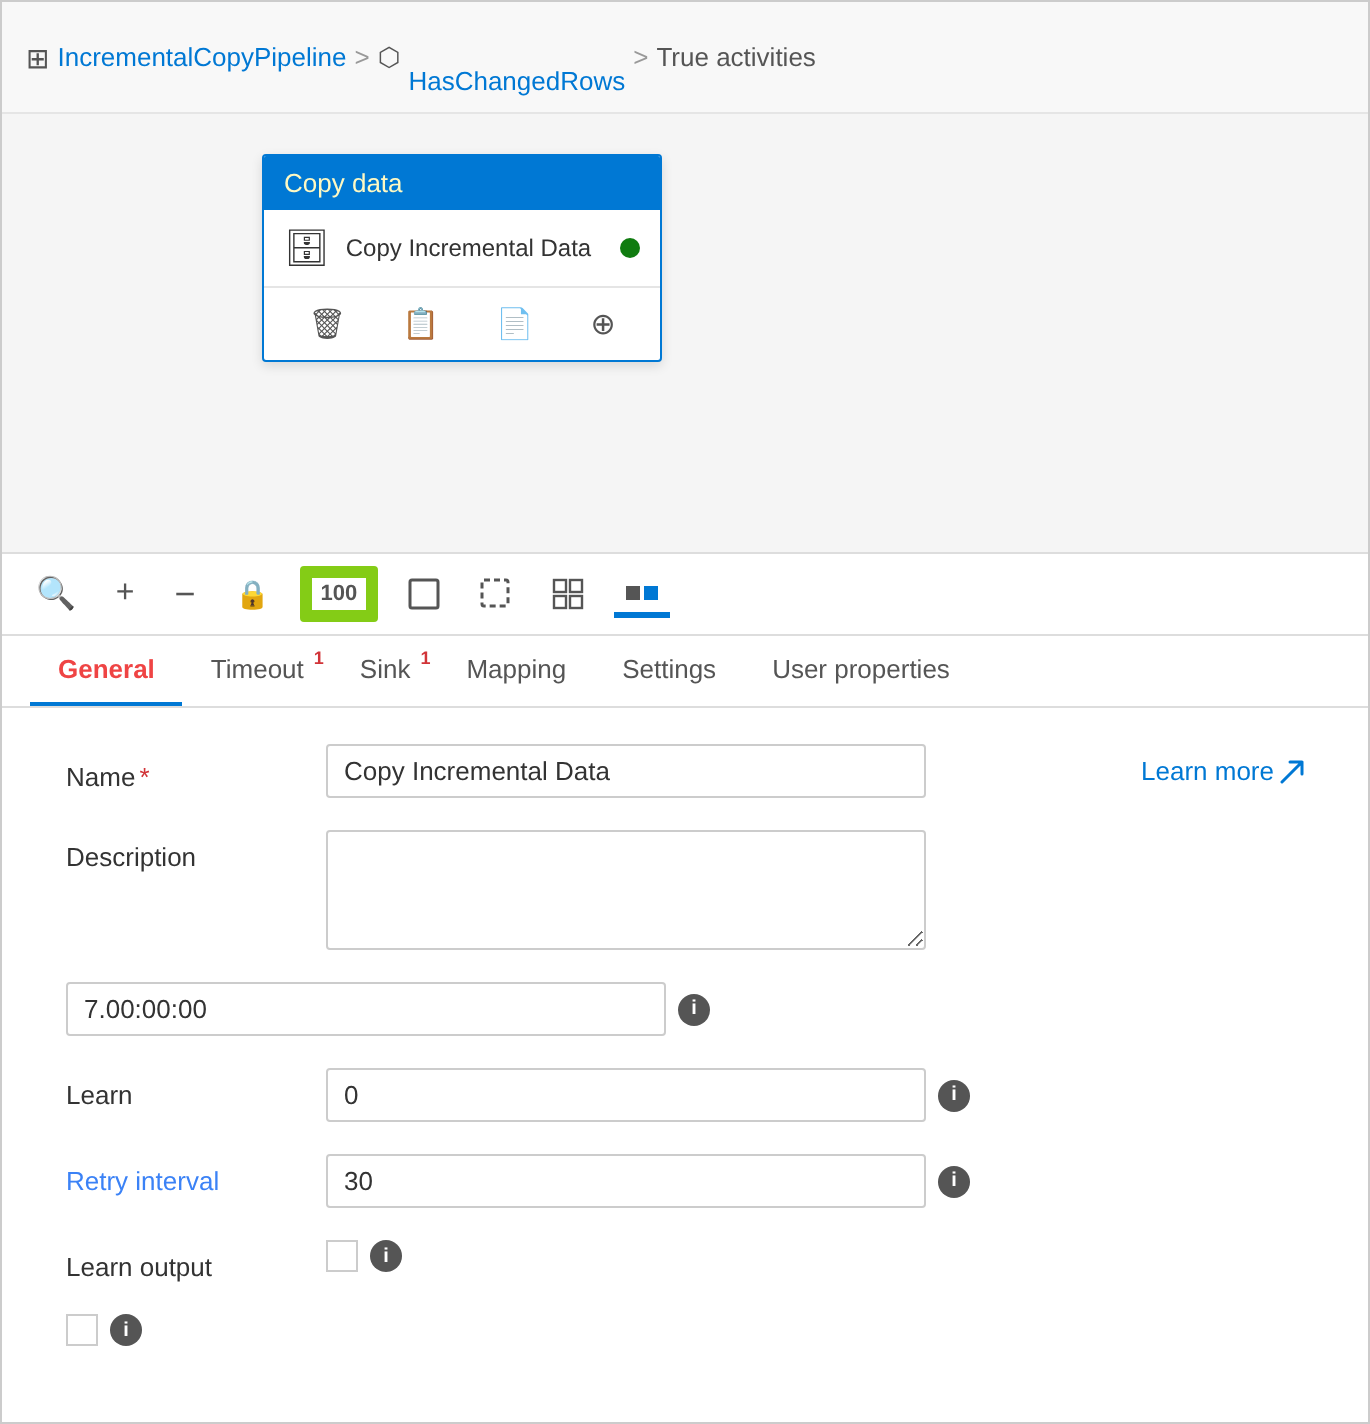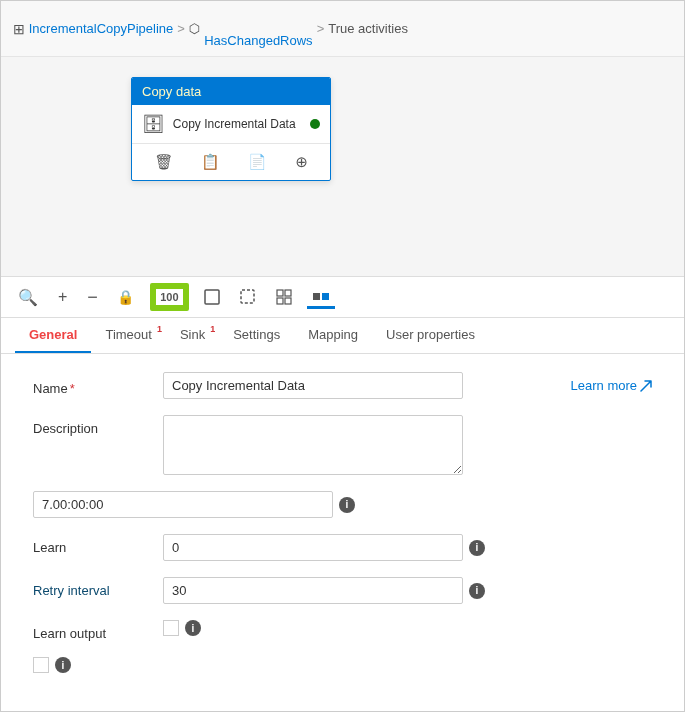--- a/index.html
+++ b/index.html
@@ -165,21 +165,21 @@
       width: 130px;
       min-width: 130px;
       padding-top: 6px;
       font-size: 13px;
       color: #333;
     }
     .form-label .required {
       color: #d13438;
       margin-left: 2px;
     }
-    .form-label.highlight { color: #0c4a6e; }
+    .form-label.highlight { color: #3b82f6; }
     .form-control-wrap {
       flex: 1;
       display: flex;
       align-items: center;
       gap: 6px;
     }
     .form-input {
       width: 100%;
       max-width: 300px;
       padding: 5px 8px;
@@ -318,24 +318,24 @@
   </div>
   <div class="tab" style="position:relative;">
     <span>Timeout</span>
     <span class="badge">1</span>
   </div>
   <div class="tab" style="position:relative;">
     <span>Sink</span>
     <span class="badge">1</span>
   </div>
   <div class="tab">
+    <span>Mapping</span>
+  </div>
+  <div class="tab">
     <span>Settings</span>
-  </div>
-  <div class="tab">
-    <span>Mapping</span>
   </div>
   <div class="tab">
     <span>User properties</span>
   </div>
 </div>
 
 <div class="form-panel">
 
   <div class="form-row name-row">
     <div class="form-label">

